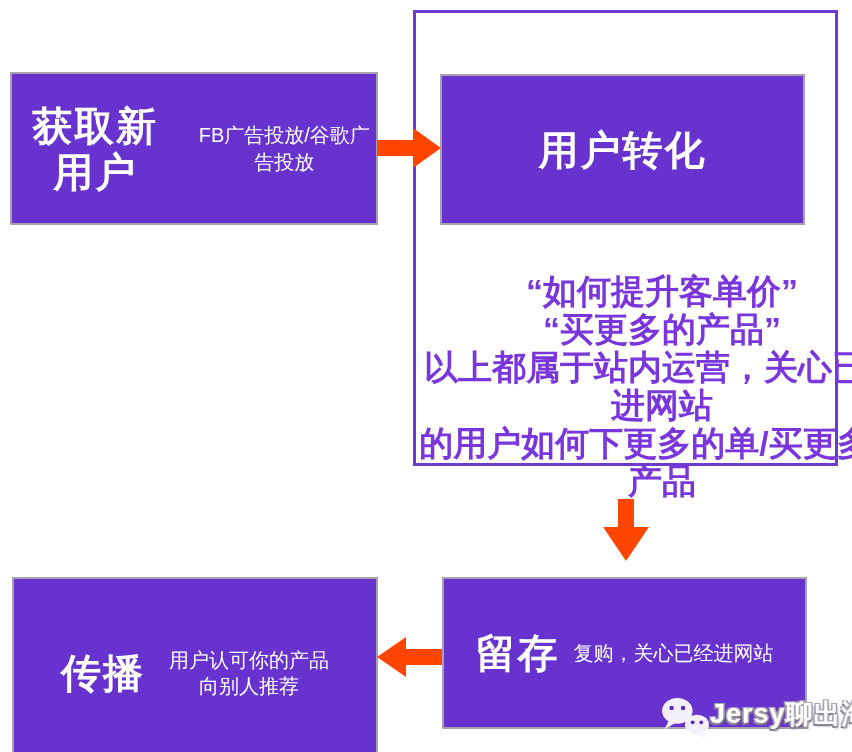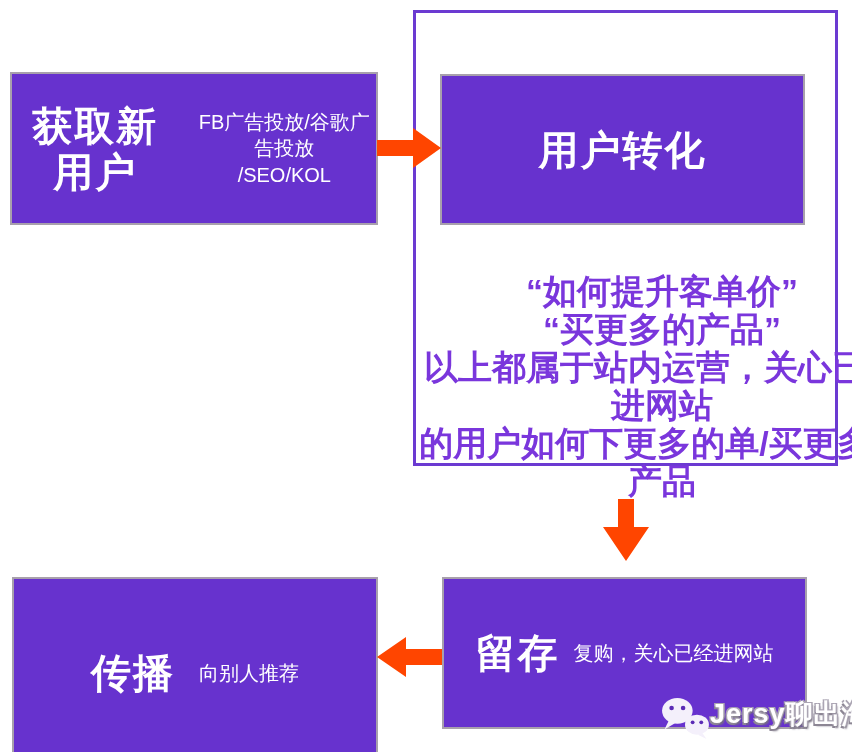--- a/index.html
+++ b/index.html
@@ -105,21 +105,20 @@
 <body>
 
 <div id="app">
 
   <div class="group-frame"></div>
 
   <div class="node" id="node-acquire">
     <div class="title">获取新用户</div>
     <div class="desc">
       <div>FB广告投放/谷歌广告投放</div>
-      <div>/SEO/KOL</div>
     </div>
   </div>
 
   <div class="node" id="node-convert">
     <div class="title">用户转化</div>
   </div>
 
   <div class="note">
     <div>“如何提升客单价”</div>
     <div>“买更多的产品”</div>
@@ -128,20 +127,21 @@
   </div>
 
   <div class="node" id="node-retain">
     <div class="title">留存</div>
     <div class="desc">复购，关心已经进网站</div>
   </div>
 
   <div class="node" id="node-spread">
     <div class="title">传播</div>
     <div class="desc">
+      <div>用户认可你的产品</div>
       <div>向别人推荐</div>
     </div>
   </div>
 
   <svg class="arrow" style="left:377px; top:126px;" width="64" height="44" viewBox="0 0 64 44">
     <polygon points="0,14 36,14 36,2 64,22 36,42 36,30 0,30"></polygon>
   </svg>
 
   <svg class="arrow" style="left:603px; top:499px;" width="46" height="62" viewBox="0 0 46 62">
     <polygon points="15,0 31,0 31,28 46,28 23,62 0,28 15,28"></polygon>

